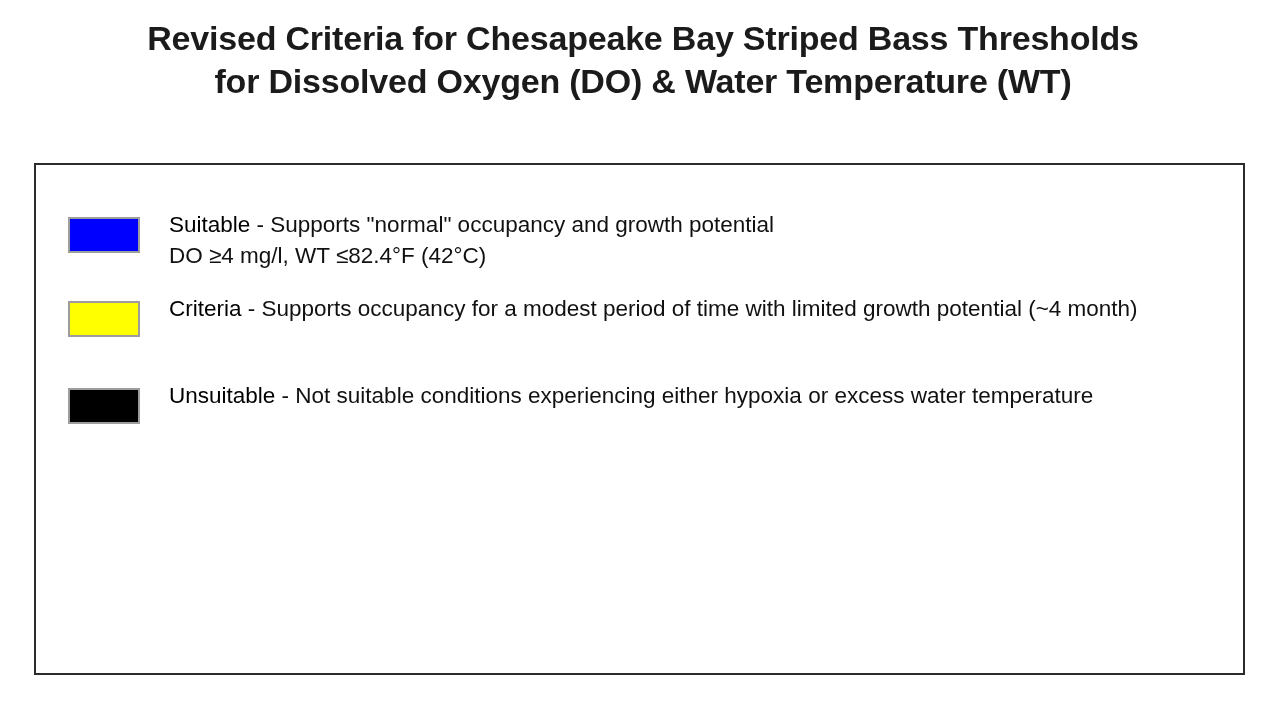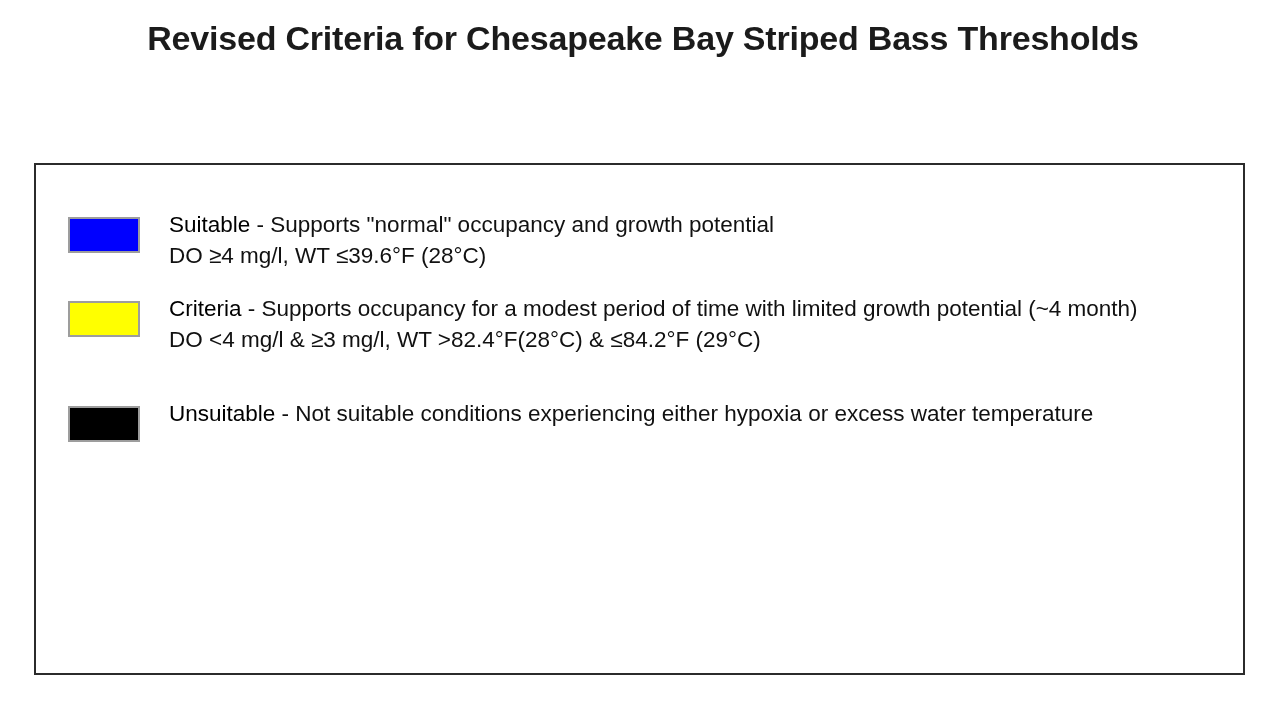--- a/index.html
+++ b/index.html
@@ -85,38 +85,38 @@
   }
   .entry-threshold {
     display: block;
   }
 </style>
 </head>
 <body>
 
 <div class="slide-title">
   <span class="title-line">Revised Criteria for Chesapeake Bay Striped Bass Thresholds</span>
+  <span class="title-line">for Dissolved Oxygen (DO) &amp; Water Temperature (WT)</span>
 </div>
 
 <div class="legend-panel">
   <div class="legend-list">
 
     <div class="legend-entry">
       <div class="swatch" style="background: rgb(0, 0, 255); border-color: rgb(157, 157, 157);"></div>
       <div class="entry-text">
         <span class="entry-term">Suitable</span><span> - Supports "normal" occupancy and growth potential</span>
-        <span class="entry-threshold">DO ≥4 mg/l, WT ≤39.6°F (28°C)</span>
+        <span class="entry-threshold">DO ≥4 mg/l, WT ≤82.4°F (42°C)</span>
       </div>
     </div>
 
     <div class="legend-entry">
       <div class="swatch" style="background: rgb(255, 255, 0); border-color: rgb(157, 157, 157);"></div>
       <div class="entry-text">
         <span class="entry-term">Criteria</span><span> - Supports occupancy for a modest period of time with limited growth potential (~4 month)</span>
-        <span class="entry-threshold">DO &lt;4 mg/l &amp; ≥3 mg/l, WT &gt;82.4°F(28°C) &amp; ≤84.2°F (29°C)</span>
       </div>
     </div>
 
 
     <div class="legend-entry">
       <div class="swatch" style="background: rgb(0, 0, 0); border-color: rgb(157, 157, 157);"></div>
       <div class="entry-text">
         <span class="entry-term">Unsuitable</span><span> - Not suitable conditions experiencing either hypoxia or excess water temperature</span>
       </div>
     </div>

